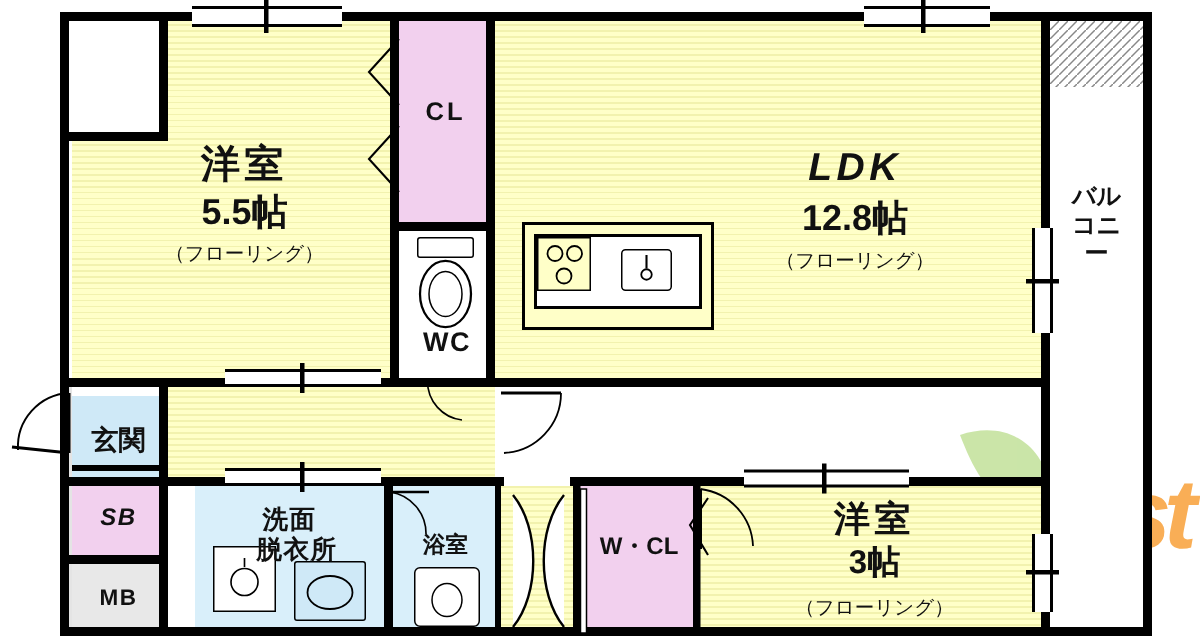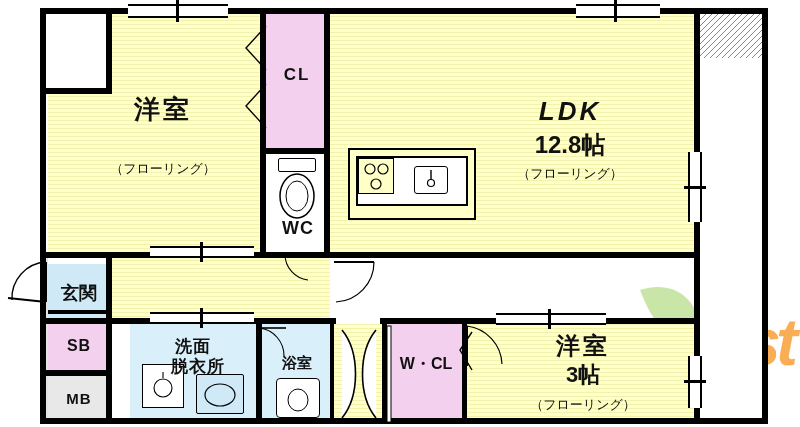--- a/index.html
+++ b/index.html
@@ -205,33 +205,35 @@
   <svg class="abs" style="left:700px;top:14px;width:62px;height:44px;" viewBox="0 0 62 44">
     <defs>
       <pattern id="bh" width="6" height="6" patternUnits="userSpaceOnUse">
         <path d="M0 6 L6 0" stroke="#888" stroke-width="1"></path>
       </pattern>
     </defs>
     <rect x="0" y="0" width="62" height="44" fill="url(#bh)"></rect>
   </svg>
 
   <div class="lbl b" style="left:98px;top:92px;width:130px;font-size:26px;letter-spacing:3px;">洋室</div>
+  <div class="lbl b" style="left:98px;top:125px;width:130px;font-size:24px;">5.5帖</div>
   <div class="lbl" style="left:78px;top:160px;width:170px;font-size:13px;">（フローリング）</div>
 
   <div class="lbl b" style="left:268px;top:65px;width:58px;font-size:17px;letter-spacing:2px;">CL</div>
 
   <div class="lbl b" style="left:490px;top:96px;width:160px;font-size:26px;letter-spacing:3px;font-style:italic;">LDK</div>
   <div class="lbl b" style="left:480px;top:129px;width:180px;font-size:24px;">12.8帖</div>
   <div class="lbl" style="left:478px;top:165px;width:184px;font-size:13px;">（フローリング）</div>
 
+  <div class="lbl b" style="left:713px;top:122px;width:36px;font-size:16px;line-height:19px;word-break:break-all;white-space:normal;">バルコニー</div>
 
   <div class="lbl b" style="left:268px;top:218px;width:60px;font-size:18px;letter-spacing:1px;">WC</div>
 
   <div class="lbl b" style="left:50px;top:281px;width:58px;font-size:18px;">玄関</div>
-  <div class="lbl b" style="left:50px;top:337px;width:58px;font-size:16px;letter-spacing:1px;">SB</div>
+  <div class="lbl b" style="left:50px;top:337px;width:58px;font-size:16px;letter-spacing:1px;font-style:italic;">SB</div>
   <div class="lbl b" style="left:50px;top:390px;width:58px;font-size:15px;letter-spacing:1px;">MB</div>
 
   <div class="lbl b" style="left:130px;top:335px;width:126px;font-size:17px;letter-spacing:1px;">洗面</div>
   <div class="lbl b" style="left:130px;top:355px;width:136px;font-size:17px;letter-spacing:1px;">脱衣所</div>
 
   <div class="lbl b" style="left:262px;top:354px;width:70px;font-size:15px;">浴室</div>
 
   <div class="lbl b" style="left:388px;top:354px;width:76px;font-size:16px;">W・CL</div>
 
   <div class="lbl b" style="left:530px;top:330px;width:106px;font-size:24px;letter-spacing:3px;">洋室</div>

